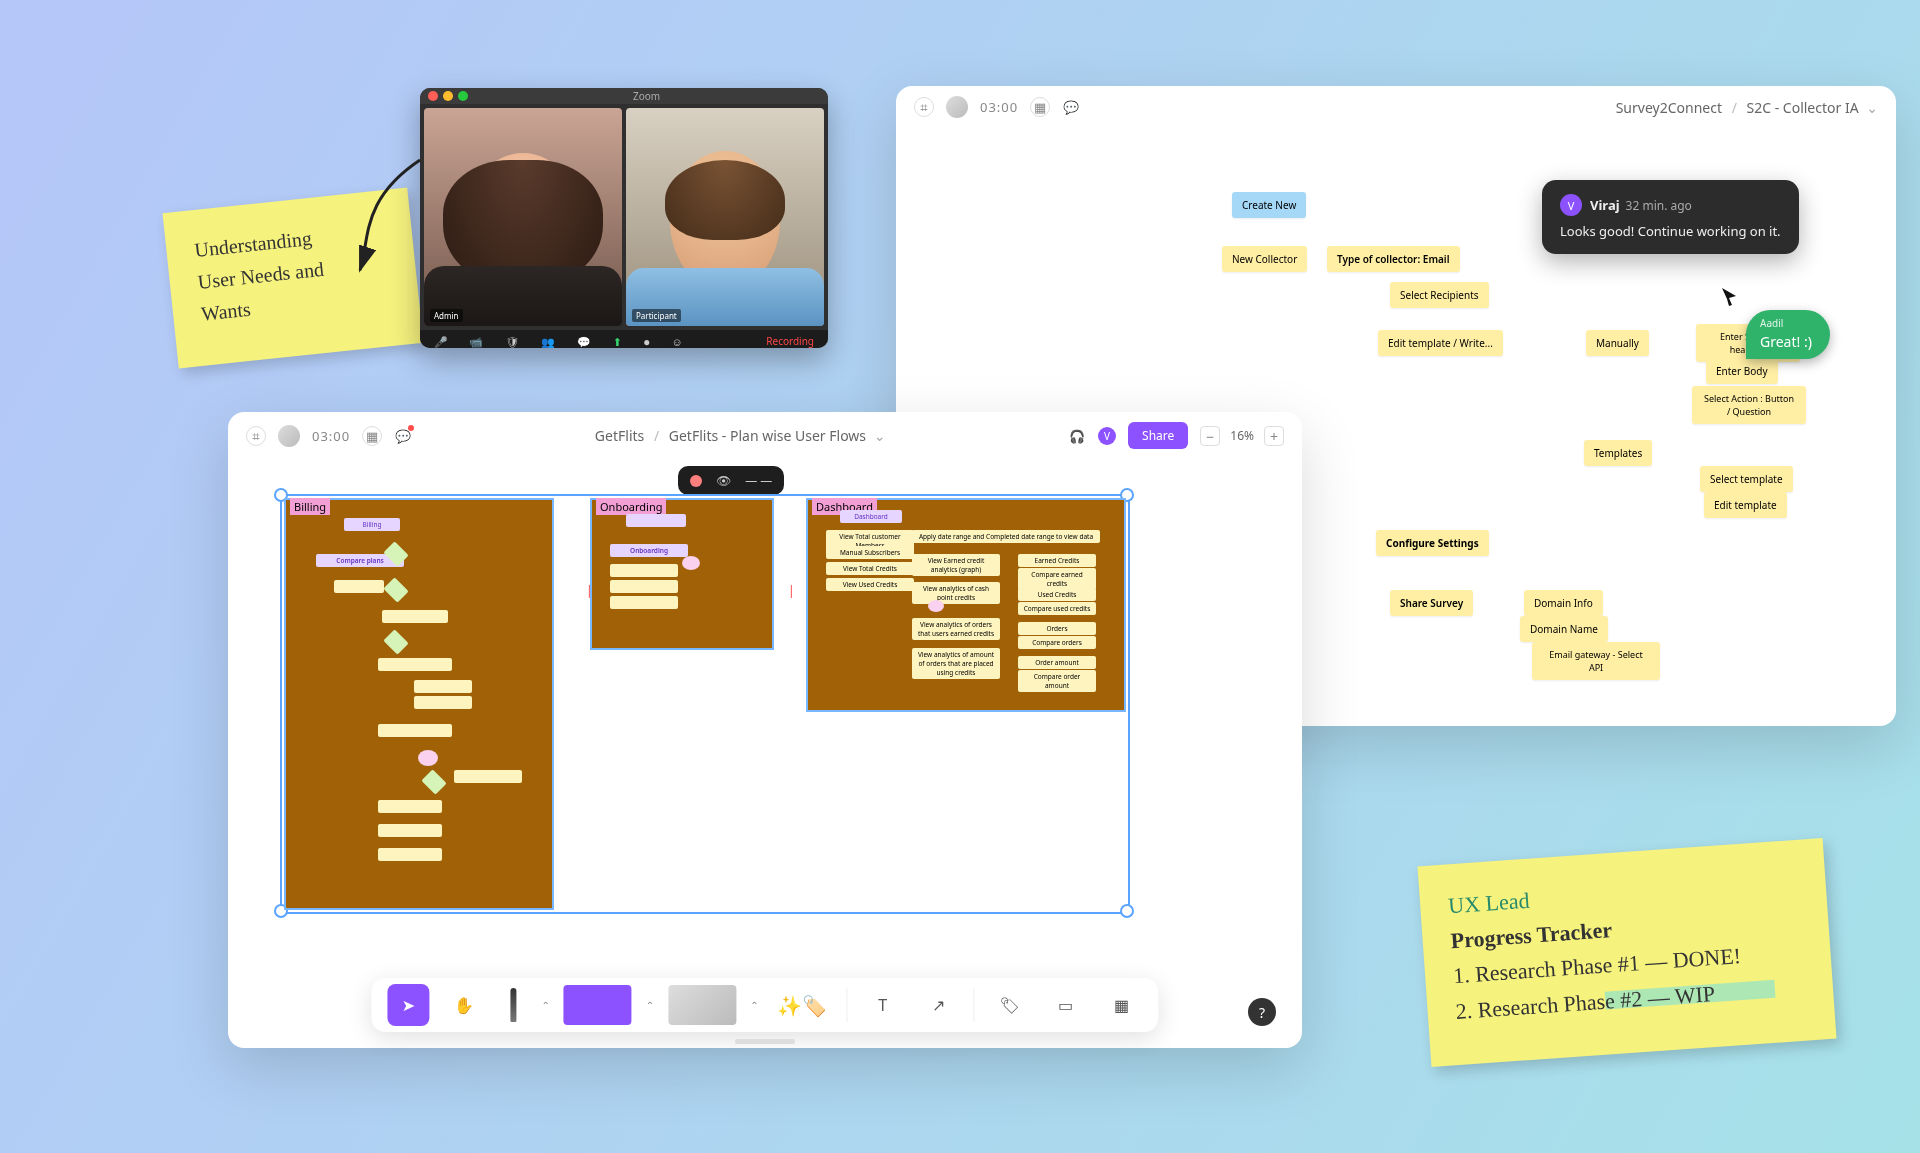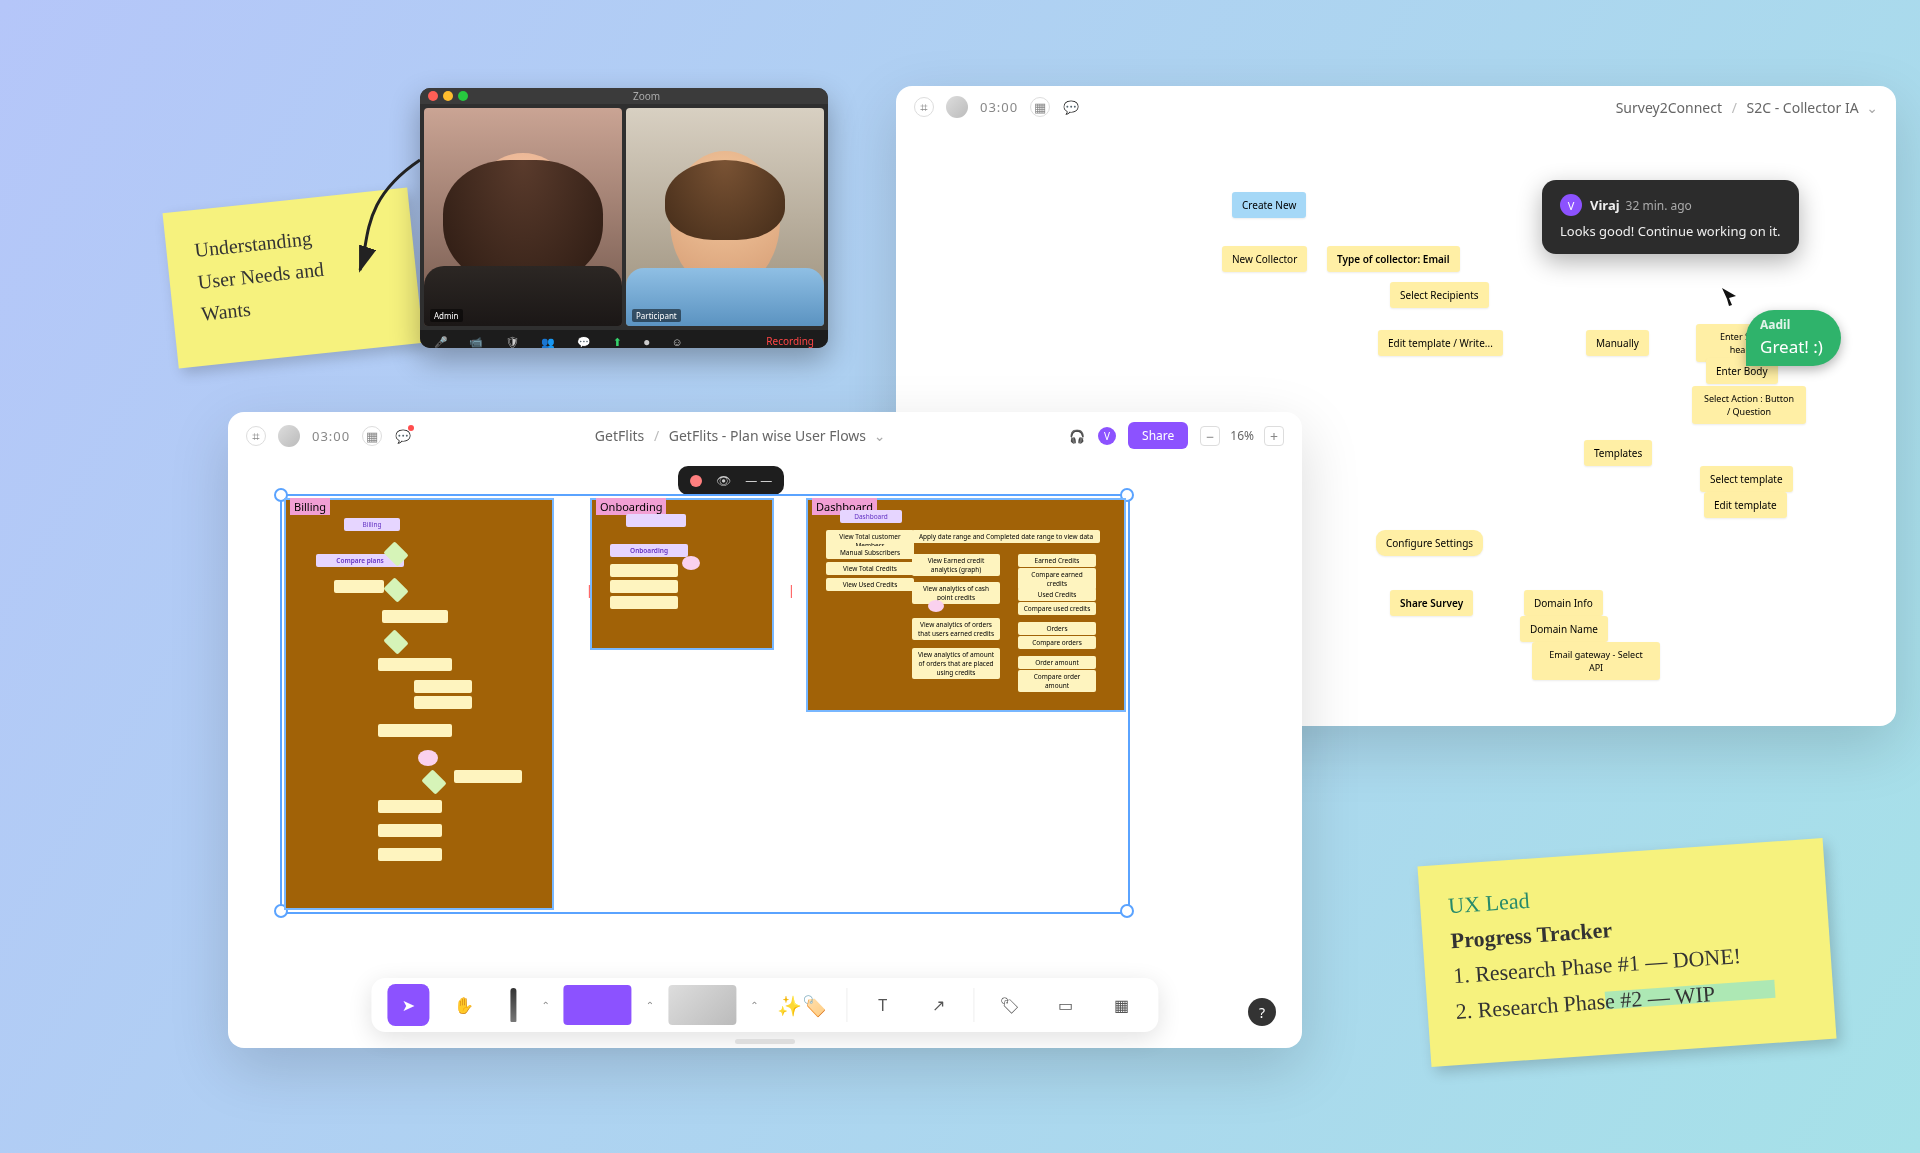--- a/index.html
+++ b/index.html
@@ -64,21 +64,21 @@
   .comment{
     position:absolute;background:#2c2c2c;color:#eee;border-radius:14px;padding:14px 18px;
     font-size:13px;max-width:280px;box-shadow:0 8px 24px rgba(0,0,0,.3);
   }
   .c-avatar{width:22px;height:22px;border-radius:50%;background:var(--purple);color:#fff;display:inline-grid;place-items:center;font-size:11px;margin-right:8px;vertical-align:middle;}
   .c-time{color:#aaa;font-size:12px;margin-left:6px;}
   .tag{
     position:absolute;background:#2fb36b;color:#fff;padding:6px 18px 8px 14px;
     border-radius:999px 999px 999px 4px;font-size:13px;box-shadow:0 4px 12px rgba(0,0,0,.3);
   }
-  .tag .sm{display:block;font-size:12px;opacity:.85;margin-bottom:2px;font-weight:bold;}
+  .tag .sm{display:block;font-size:10px;opacity:.85;margin-bottom:2px;}
   
   .frame{position:absolute;border:2px solid #78b7ff;background:#a16207;}
   .f-label{position:absolute;top:-2px;left:4px;font-size:11px;background:#f19fd4;padding:1px 4px;}
   .mini{position:absolute;font-size:6.5px;padding:2px 4px;text-align:center;border-radius:2px;}
   .m-yel{background:var(--yellow2);}
   .m-pur{background:#e6d5ff;color:#6434c4;}
   .m-grn{background:var(--green);}
   .m-pk{background:#fad1ee;}
   .sel{position:absolute;border:2px solid #5aa3ff;}
   .handle{position:absolute;width:10px;height:10px;background:#fff;border:2px solid #5aa3ff;border-radius:50%;}
@@ -181,41 +181,41 @@
   <div class="node yel" style="left:431px;top:160px;font-weight:600;">Type of collector: Email</div>
   <div class="node yel" style="left:494px;top:196px;">Select Recipients</div>
   <div class="node yel" style="left:482px;top:244px;">Edit template / Write...</div>
   <div class="node yel" style="left:690px;top:244px;">Manually</div>
   <div class="node yel" style="left:800px;top:238px;white-space:normal;width:84px;font-size:9px;">Enter Subject headline</div>
   <div class="node yel" style="left:810px;top:272px;">Enter Body</div>
   <div class="node yel" style="left:796px;top:300px;white-space:normal;width:94px;font-size:9px;">Select Action : Button / Question</div>
   <div class="node yel" style="left:688px;top:354px;">Templates</div>
   <div class="node yel" style="left:804px;top:380px;">Select template</div>
   <div class="node yel" style="left:808px;top:406px;">Edit template</div>
-  <div class="node yel" style="left:480px;top:444px;font-weight:400;border-radius:9px;">Configure Settings</div>
+  <div class="node yel" style="left:480px;top:444px;font-weight:700;">Configure Settings</div>
   <div class="node yel" style="left:494px;top:504px;font-weight:600;">Share Survey</div>
   <div class="node yel" style="left:628px;top:504px;">Domain Info</div>
   <div class="node yel" style="left:624px;top:530px;">Domain Name</div>
   <div class="node yel" style="left:610px;top:556px;white-space:normal;width:108px;font-size:9px;margin-left:26px;">Email gateway - Select API</div>
 
   <div class="comment" style="left:646px;top:94px;">
     <div style="display:flex;align-items:center;margin-bottom:6px;">
       <span class="c-avatar">V</span>
       <b>Viraj</b>
       <span class="c-time">32 min. ago</span>
     </div>
     <div>Looks good! Continue working on it.</div>
   </div>
 
   <svg class="cursor" style="left:824px;top:200px;">
     <path d="M2,2 L16,10 L9,12 L12,19 L9,20 L7,13 Z" fill="#111"></path>
   </svg>
   <div class="tag" style="left:850px;top:224px;">
     <span class="sm">Aadil</span>
-    <span style="font-size:17px;">Great! :)</span>
+    <span style="font-size:14px;">Great! :)</span>
   </div>
 </div>
 
 <div class="panel" style="left:228px;top:412px;width:1074px;height:636px;">
   <div class="p-top">
     <span class="circle">⌗</span>
     <span class="avatar"></span>
     <span class="timer">03:00</span>
     <span class="circle">▦</span>
     <span class="circle" style="border:none;position:relative;">

